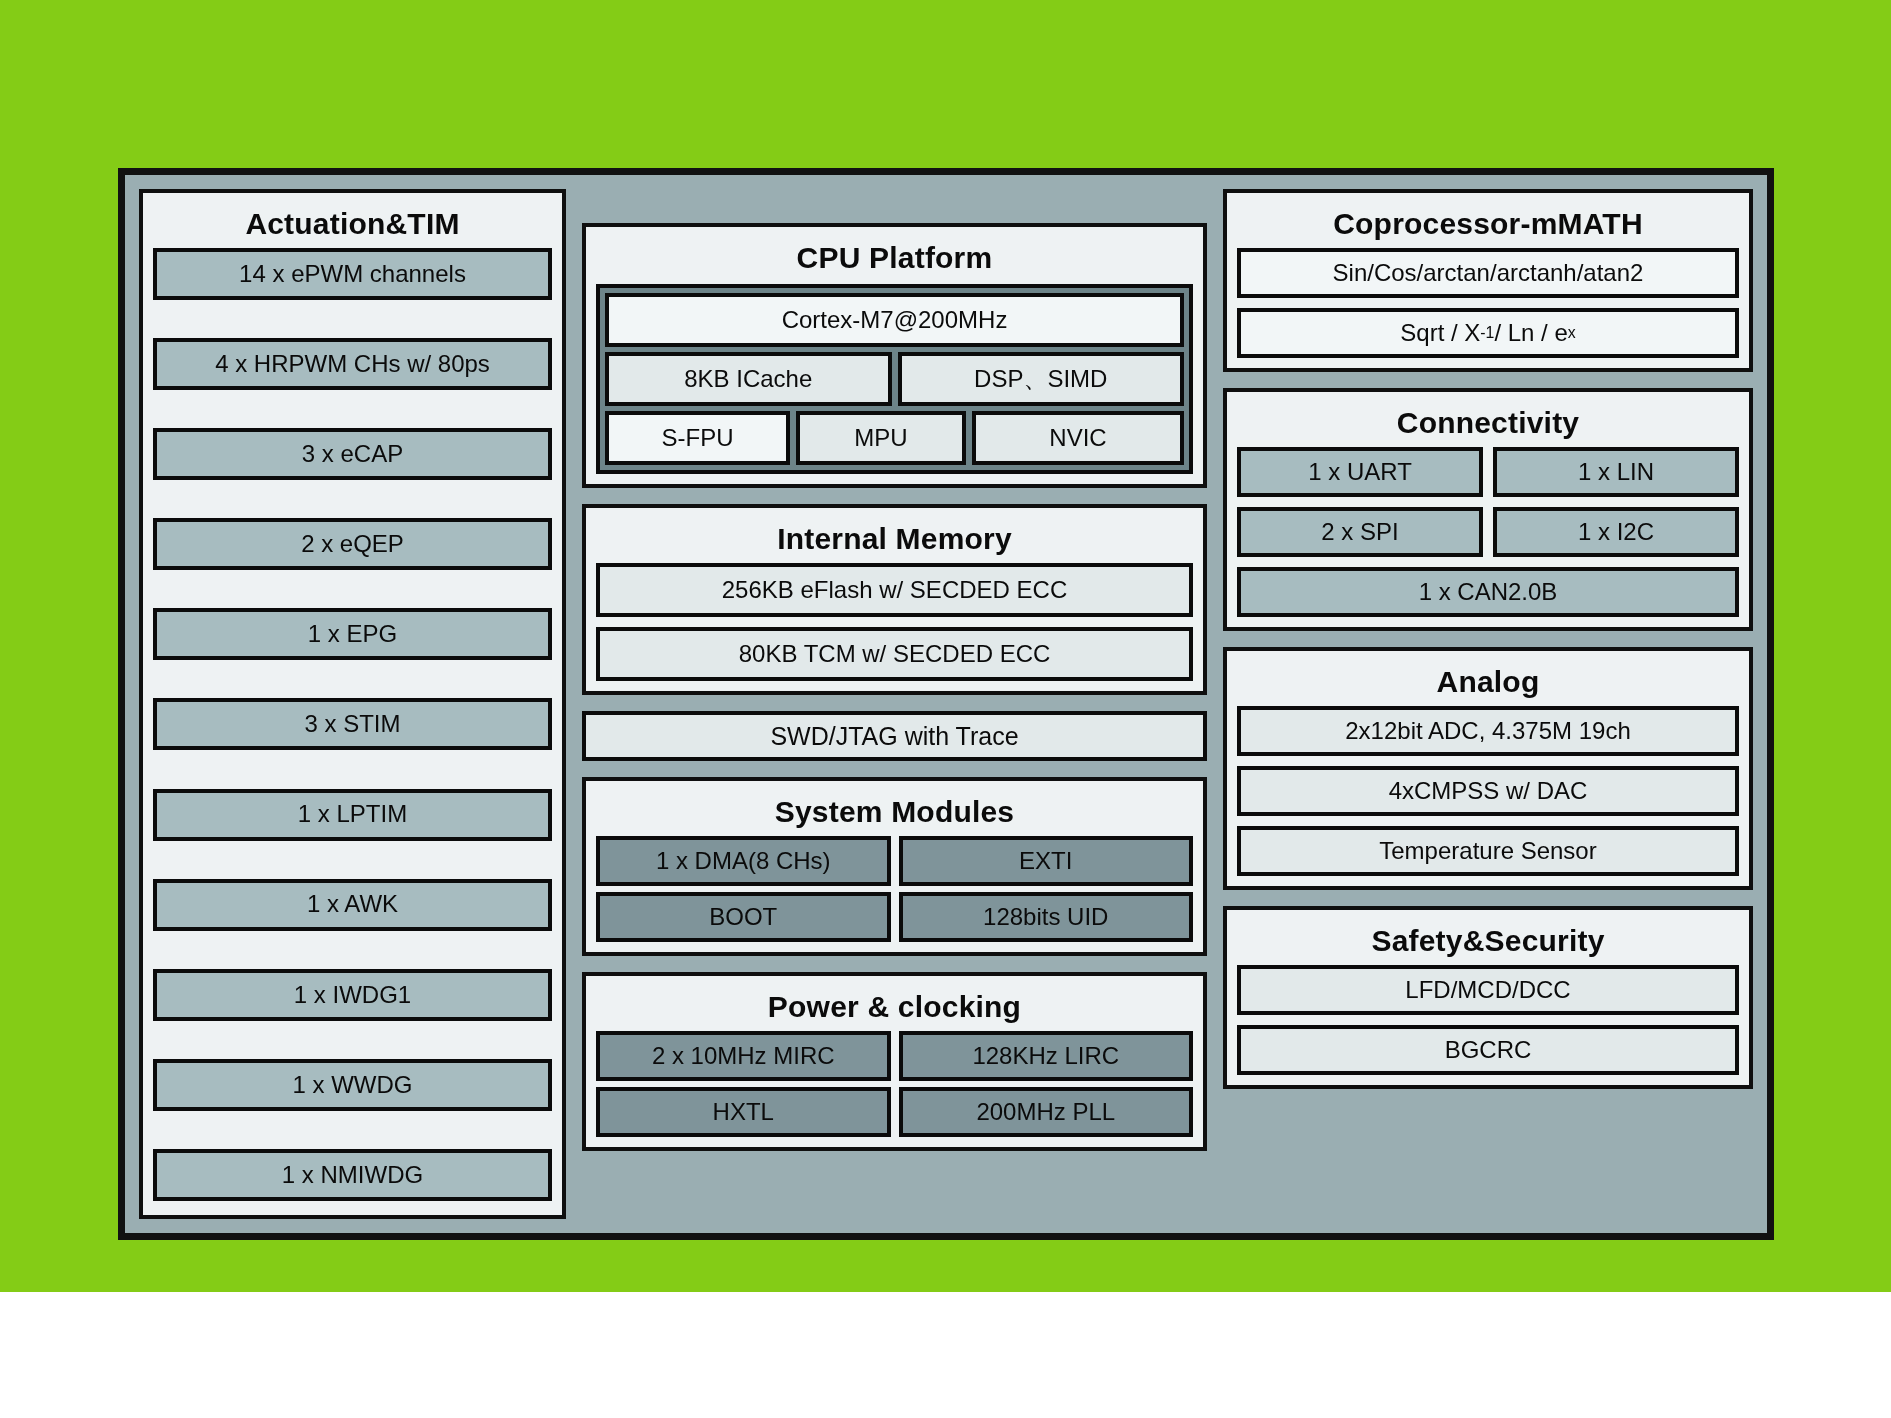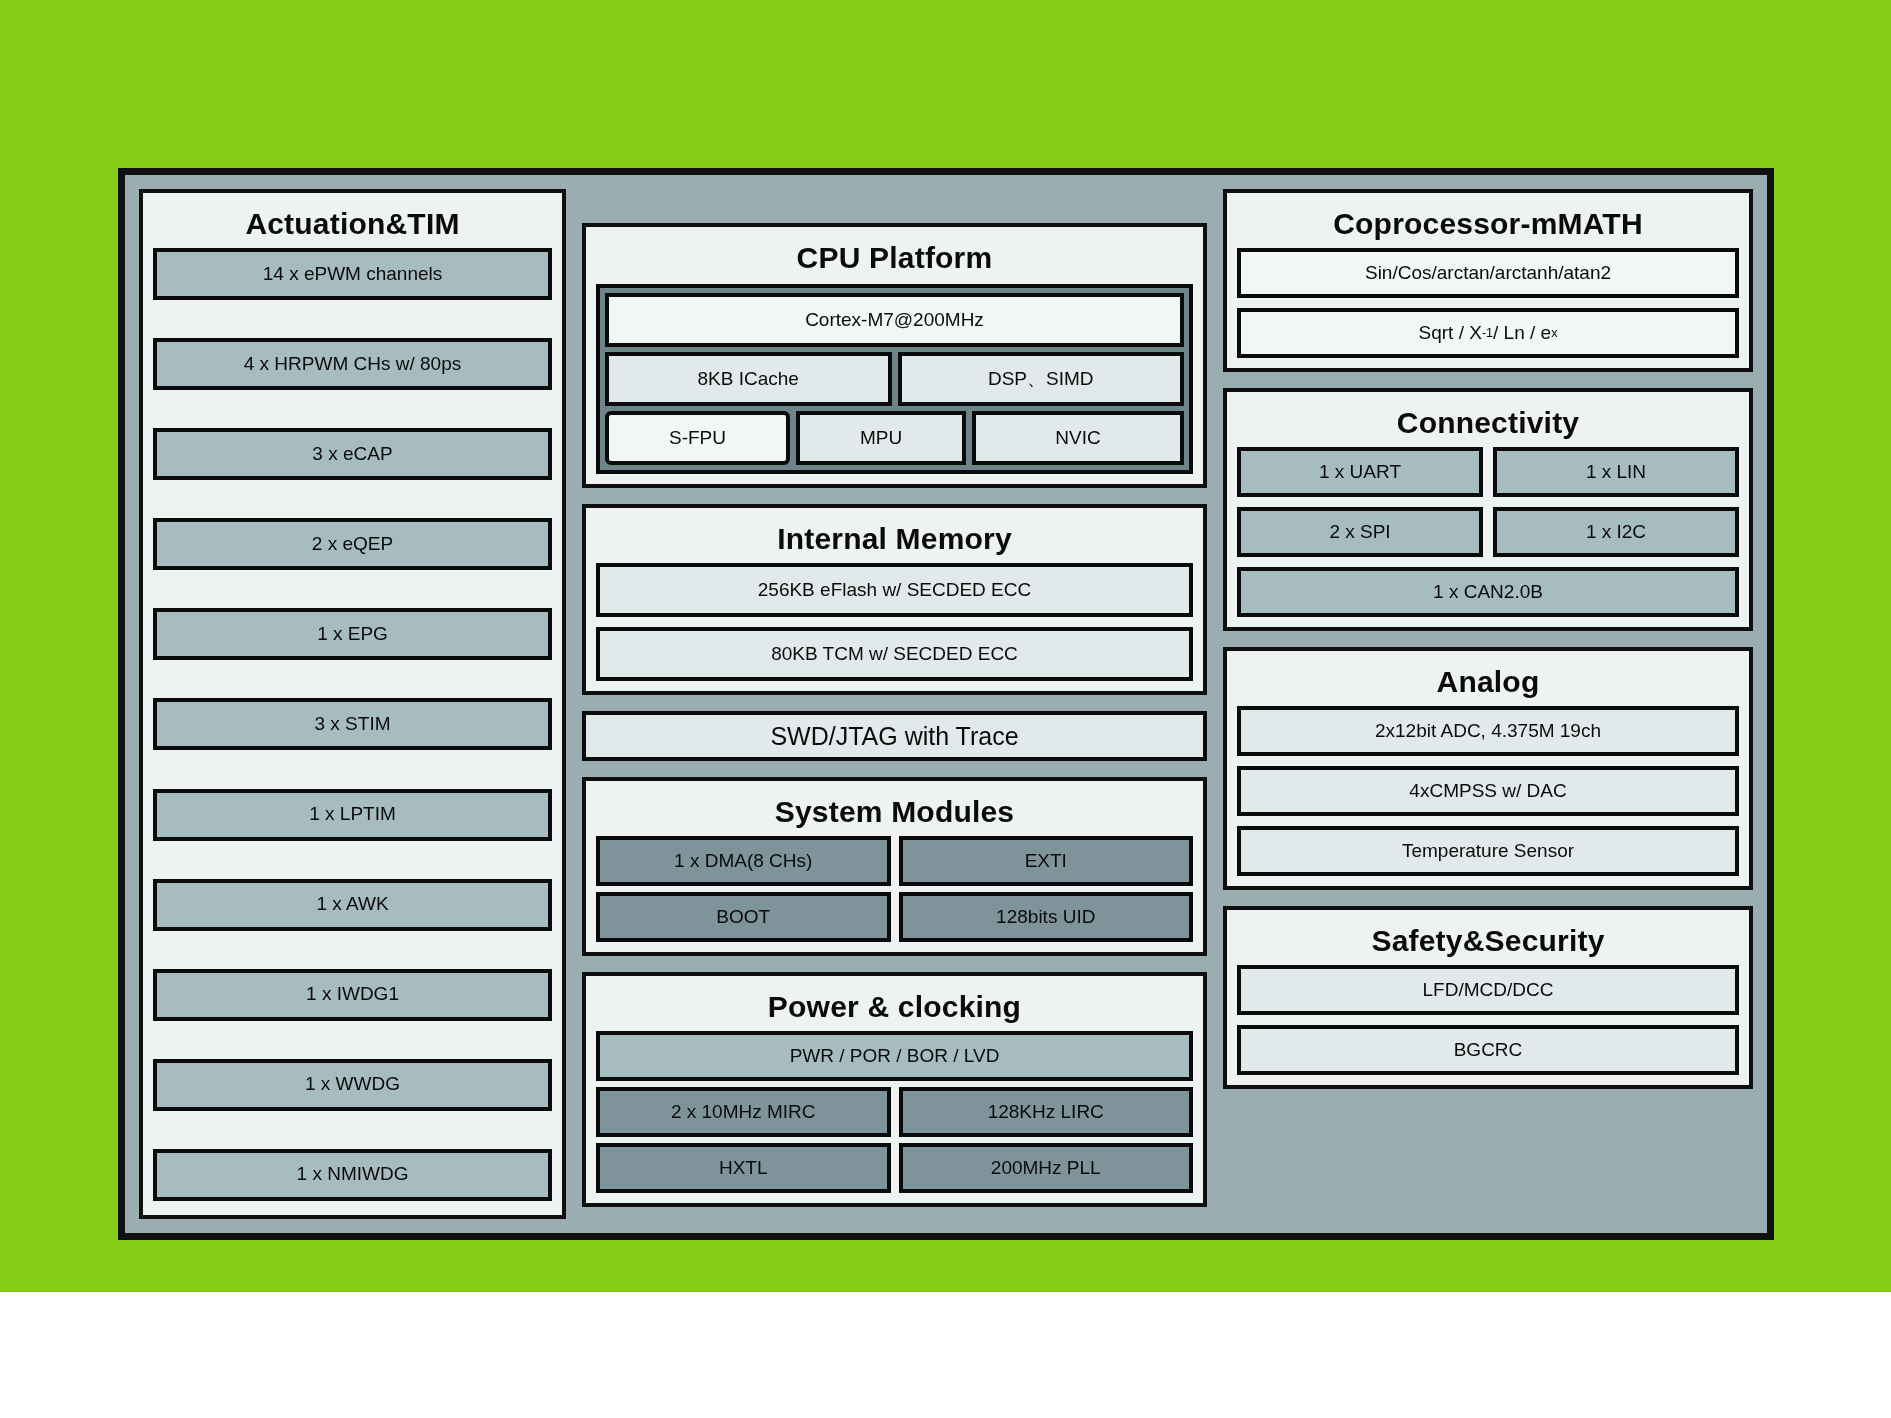--- a/index.html
+++ b/index.html
@@ -61,21 +61,21 @@
     padding: 6px 0 8px 0;
     letter-spacing: 0.2px;
   }
 
   
   .cell {
     border: 4px solid #0b0b0b;
     box-sizing: border-box;
     text-align: center;
     color: #0b0b0b;
-    font-size: 19px;
+    font-size: 24px;
     line-height: 1.1;
     display: flex;
     align-items: center;
     justify-content: center;
     padding: 2px 6px;
   }
   .cell.slate   { background: #a7bcc0; }   
   .cell.pale    { background: #e2e9ea; }   
   .cell.dark    { background: #7f949a; }   
   .cell.white   { background: #f2f6f7; }   
@@ -101,21 +101,21 @@
     border: 4px solid #0b0b0b;
     box-sizing: border-box;
     padding: 5px;
     display: flex;
     flex-direction: column;
     gap: 5px;
     margin-top: 2px;
   }
   .cpu-row { display: flex; flex-direction: row; gap: 6px; align-items: center; }
   .cpu-row > .cell { flex: 1; height: 54px; }
-  .cpu-row.row3 > .cell:nth-child(1) { flex: 0 0 185px; border-radius: 6px; }
+  .cpu-row.row3 > .cell:nth-child(1) { flex: 0 0 185px; }
   .cpu-row.row3 > .cell:nth-child(2) { flex: 0 0 170px; }
   .cpu-row.row3 > .cell:nth-child(3) { flex: 1; }
 
   
   .mem .cell { height: 54px; }
   .mem .stack { display: flex; flex-direction: column; gap: 10px; }
 
   
   .swd-bar {
     background: #e2e9ea;
@@ -208,21 +208,20 @@
           <div class="r">
             <div class="cell dark">BOOT</div>
             <div class="cell dark">128bits UID</div>
           </div>
         </div>
       </div>
 
       <div class="group">
         <div class="group-title">Power &amp; clocking</div>
         <div class="grid2">
-          <div class="cell slate full-cell">PWR / POR / BOR / LVD</div>
           <div class="r">
             <div class="cell dark">2 x 10MHz MIRC</div>
             <div class="cell dark">128KHz LIRC</div>
           </div>
           <div class="r">
             <div class="cell dark">HXTL</div>
             <div class="cell dark">200MHz PLL</div>
           </div>
         </div>
       </div>

